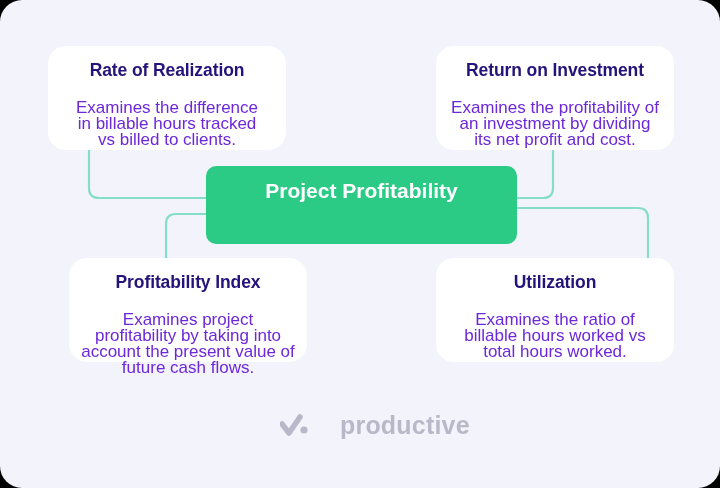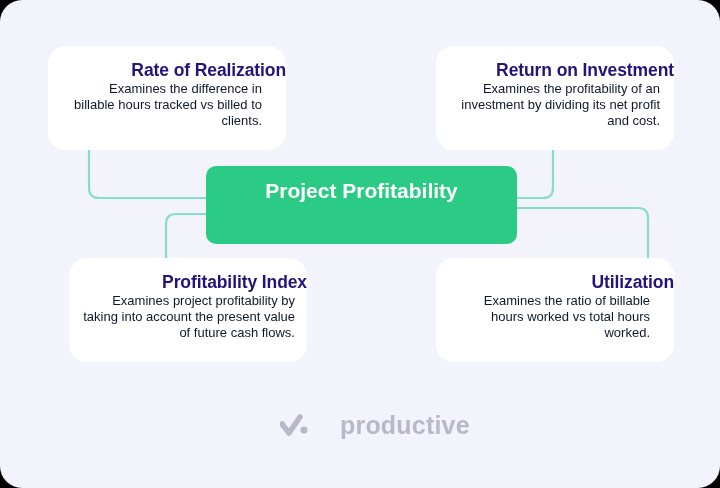--- a/index.html
+++ b/index.html
@@ -1,20 +1,20 @@
 <!DOCTYPE html>
 <html><head>
 <meta charset="utf-8">
 <style>
   html, body { margin:0; padding:0; }
   body { width:720px; height:488px; background:#000; overflow:hidden; position:relative; font-family:"Liberation Sans", sans-serif; }
   .canvas { position:absolute; left:0; top:0; width:720px; height:488px; background:#f3f3fb; border-radius:22px; overflow:hidden; }
-  .card { position:absolute; background:#ffffff; border-radius:18px; text-align:right; box-sizing:border-box; padding-top:14px; }
+  .card { position:absolute; background:#ffffff; border-radius:18px; text-align:center; box-sizing:border-box; padding-top:14px; }
   .card h3 { margin:0; font-size:17.5px; font-weight:bold; color:#24137a; letter-spacing:-0.1px; }
-  .card p { margin:0 auto 0; font-size:13px; line-height:16px; color:#0f172a; }
+  .card p { margin:19px auto 0; font-size:17px; line-height:16px; color:#6d28d9; }
   .center { position:absolute; left:206px; top:166px; width:311px; height:78px; background:#2bcb86; border-radius:10px; color:#fff; text-align:center; font-weight:bold; font-size:21px; line-height:27px; box-sizing:border-box; padding-top:11px; }
   svg.lines { position:absolute; left:0; top:0; }
   .logo { position:absolute; left:280px; top:410px; height:30px; display:flex; align-items:center; gap:6px; color:#b8b9c8; }
   .logo .word { font-size:25px; font-weight:bold; letter-spacing:0.2px;margin-left:24px; }
 </style>
 </head>
 <body>
 
 <div class="canvas">
 

